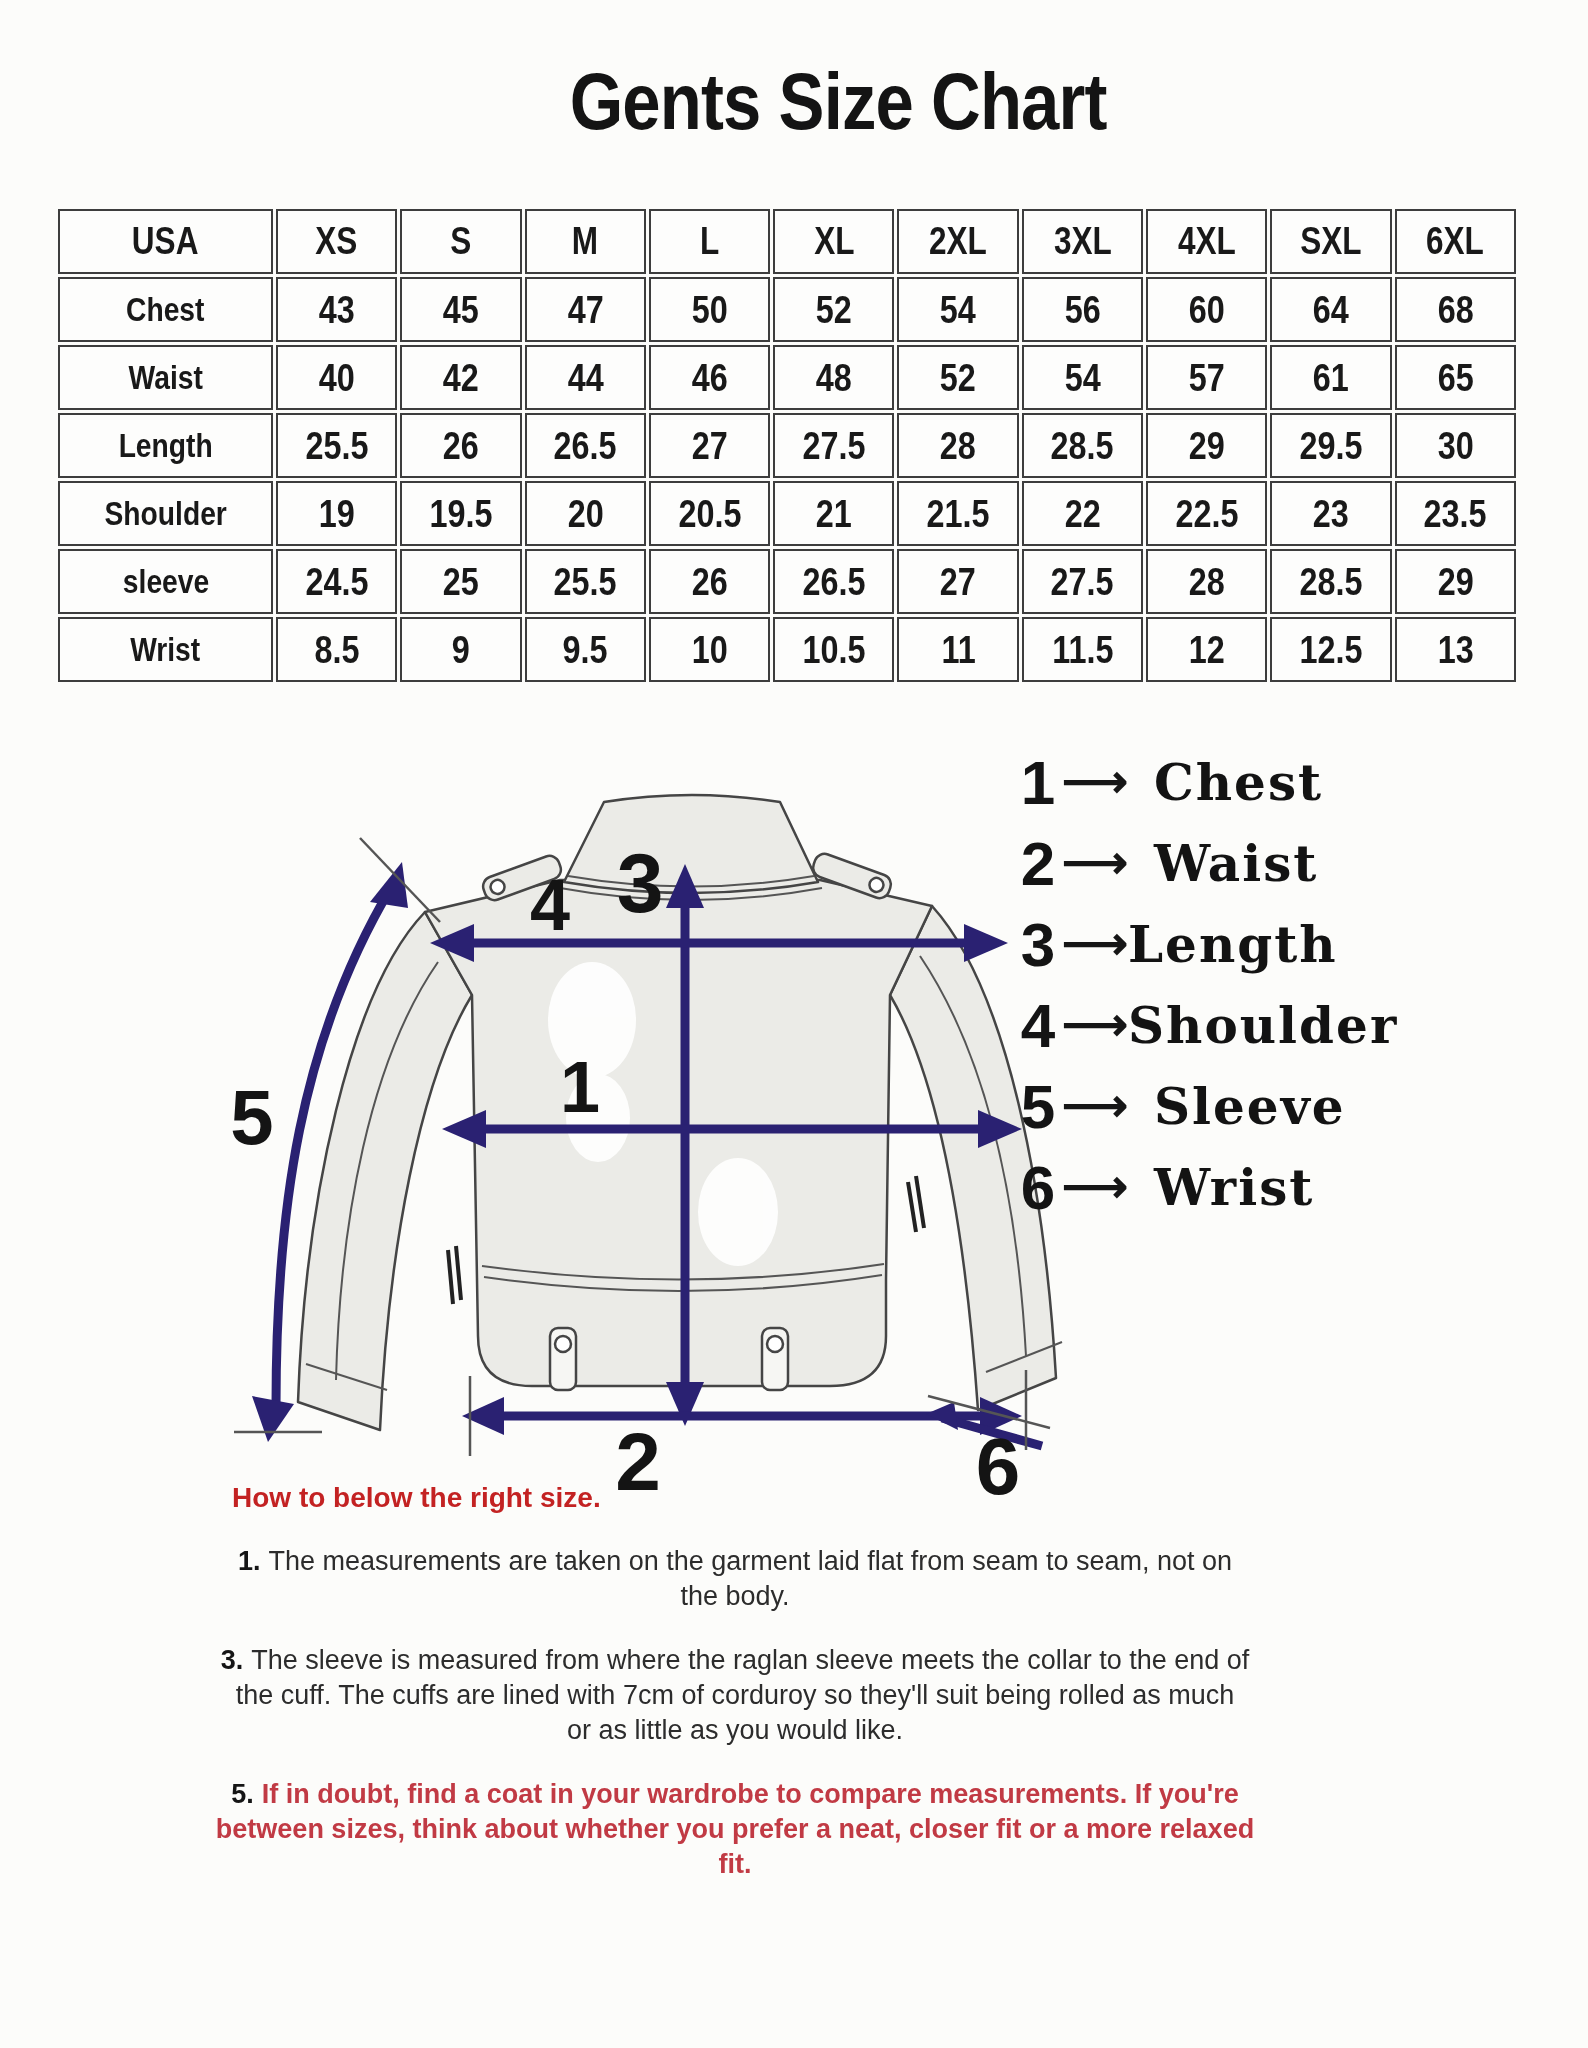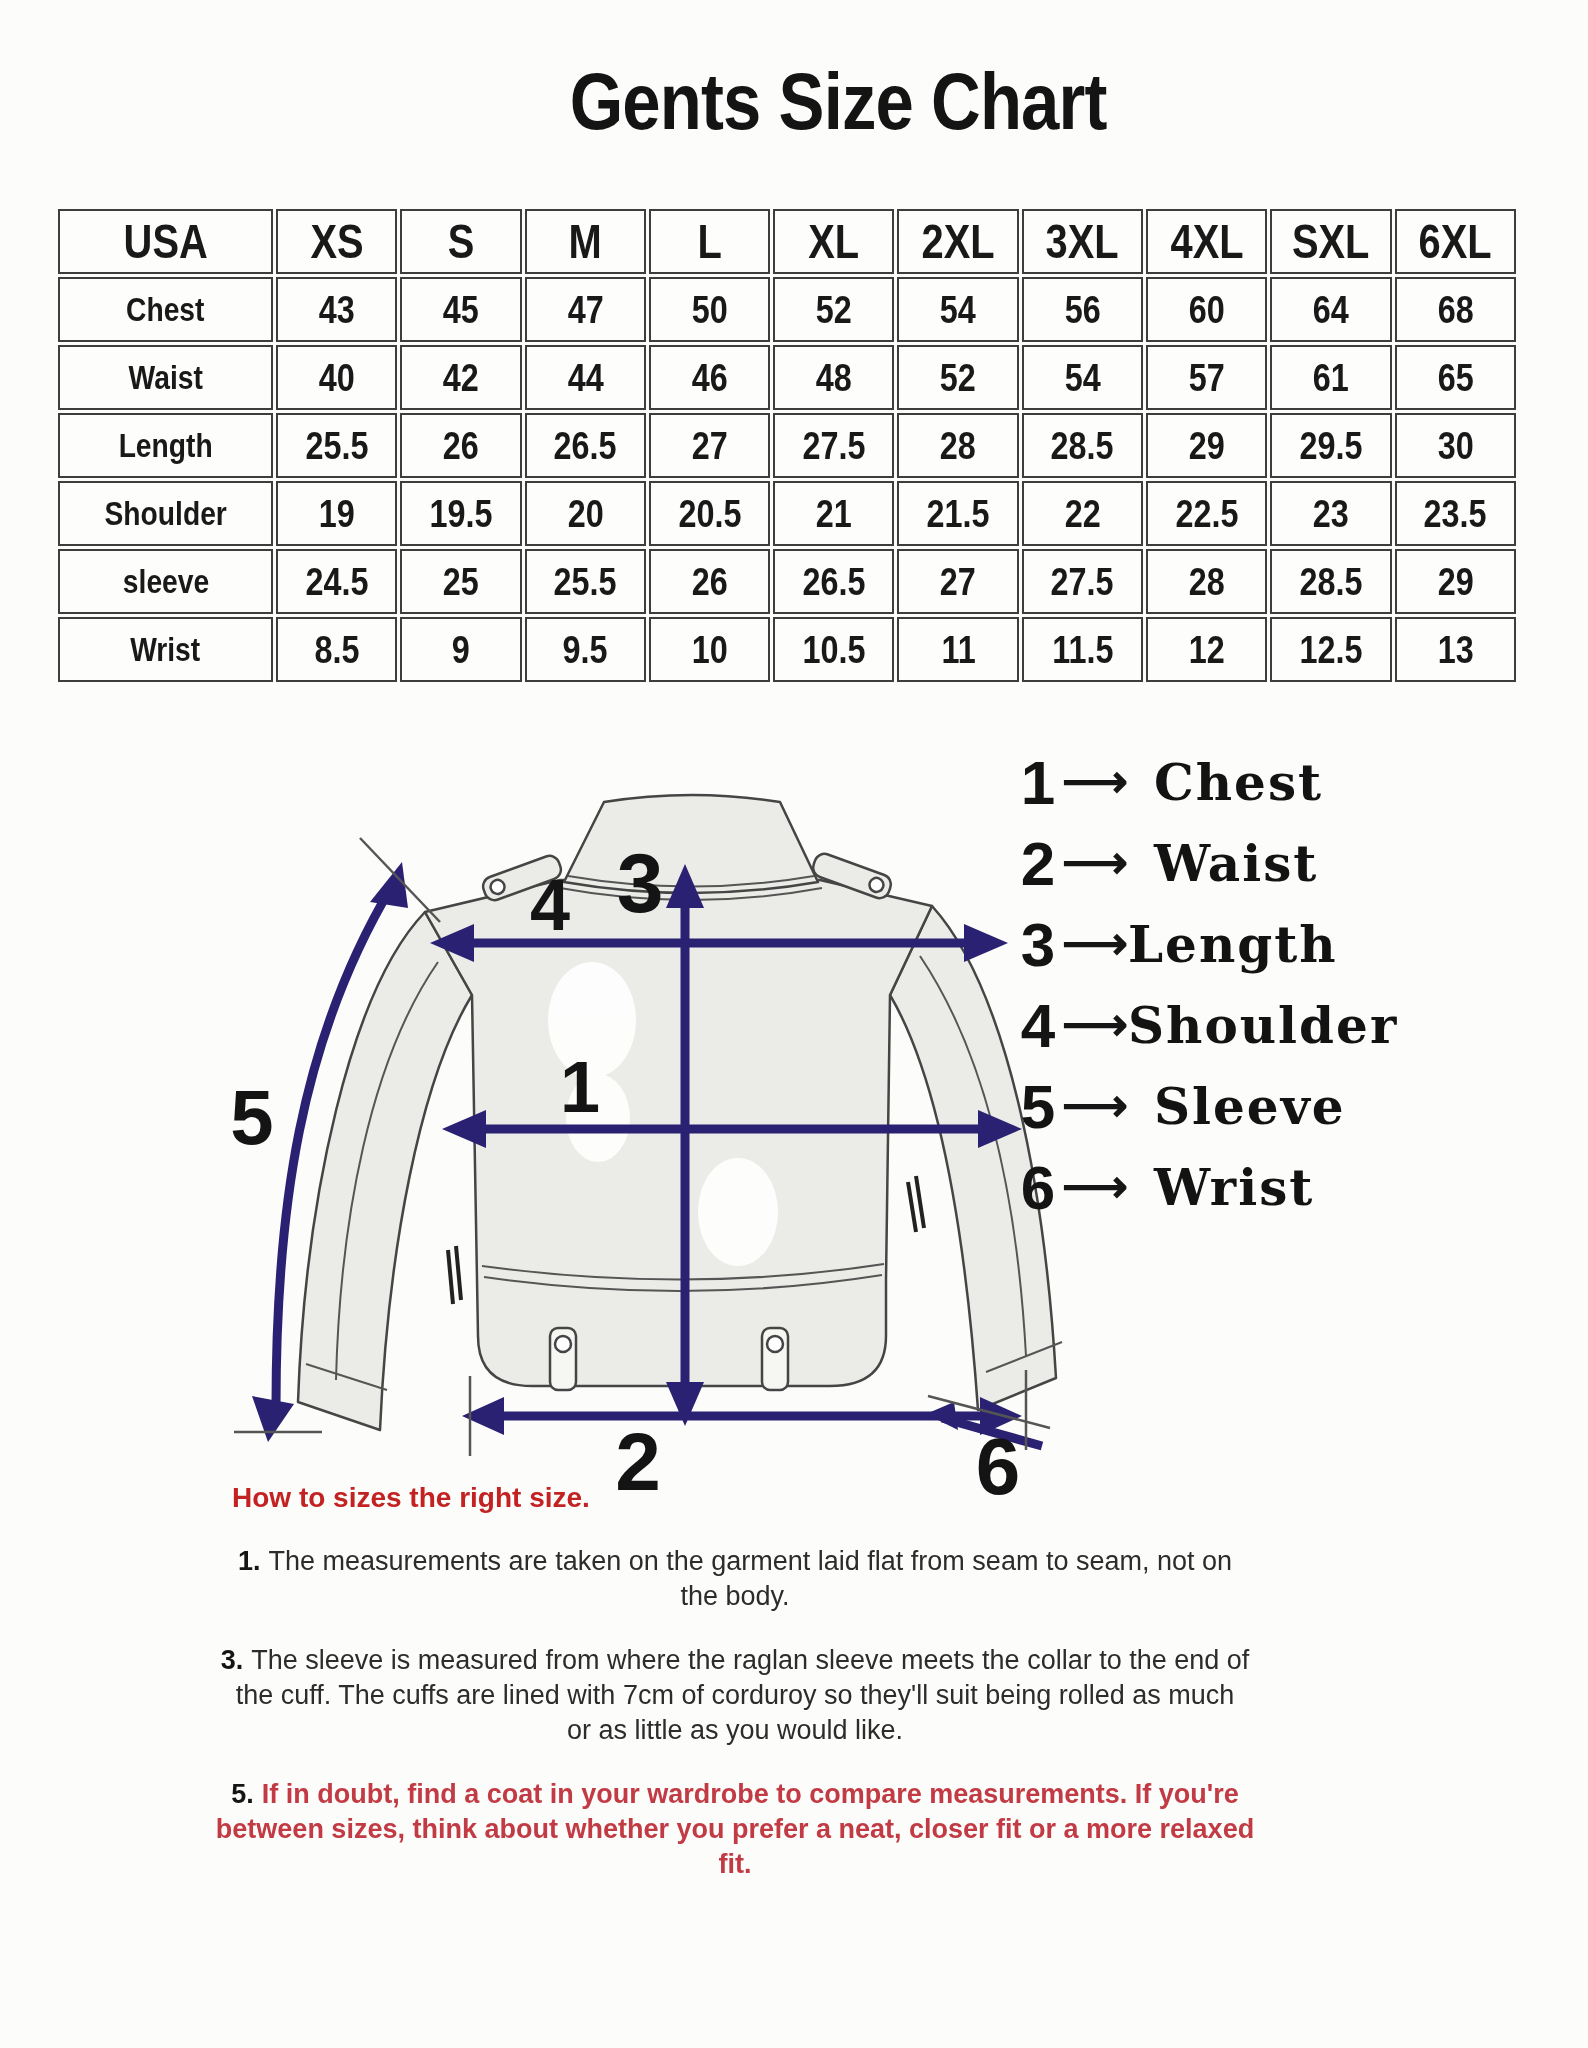--- a/index.html
+++ b/index.html
@@ -22,21 +22,21 @@
   
   table.size-table{
     position:absolute;left:55px;top:206px;width:1464px;
     table-layout:fixed;border-collapse:separate;border-spacing:3px;
   }
   table.size-table th,table.size-table td{
     box-sizing:border-box;border:2.5px solid #3d3d3d;background:#fdfdfc;
     height:65px;text-align:center;vertical-align:middle;
     font-weight:700;color:#191919;padding:0;
   }
-  .size-table .hdr{font-size:48px;}
+  .size-table .hdr{font-size:38px;}
   .size-table .rowlab{font-size:34px;}
   .size-table .val{font-size:39px;}
 
   
   .jacket-svg{position:absolute;left:140px;top:780px;width:960px;height:720px;}
   .marker-num{font-family:"Liberation Sans",sans-serif;font-weight:800;fill:#141414;}
 
   
   .legend{position:absolute;left:1016px;top:742px;}
   .legend-row{display:flex;align-items:center;height:81px;}
@@ -278,19 +278,19 @@
       <span class="legend-label">Sleeve</span>
     </div>
     <div class="legend-row">
       <span class="legend-num">6</span>
       <span class="legend-arrow">⟶</span>
       <span class="legend-label">Wrist</span>
     </div>
   </div>
 
 <div class="howto">
-  <p class="howto-heading" style="color: rgb(195, 34, 34);">How to sizes the right size.</p>
+  <p class="howto-heading" style="color: rgb(195, 34, 34);">How to below the right size.</p>
   <div>
       <p class="howto-item"><span class="num">1.</span>The measurements are taken on the garment laid flat from seam to seam, not on<br>the body.</p>
       <p class="howto-item"><span class="num">3.</span>The sleeve is measured from where the raglan sleeve meets the collar to the end of<br>the cuff. The cuffs are lined with 7cm of corduroy so they'll suit being rolled as much<br>or as little as you would like.</p>
       <p class="howto-item red" style="color: rgb(193, 58, 68);"><span class="num">5.</span>If in doubt, find a coat in your wardrobe to compare measurements. If you're<br>between sizes, think about whether you prefer a neat, closer fit or a more relaxed fit.</p>
     </div>
 </div>
 
 </body></html>

